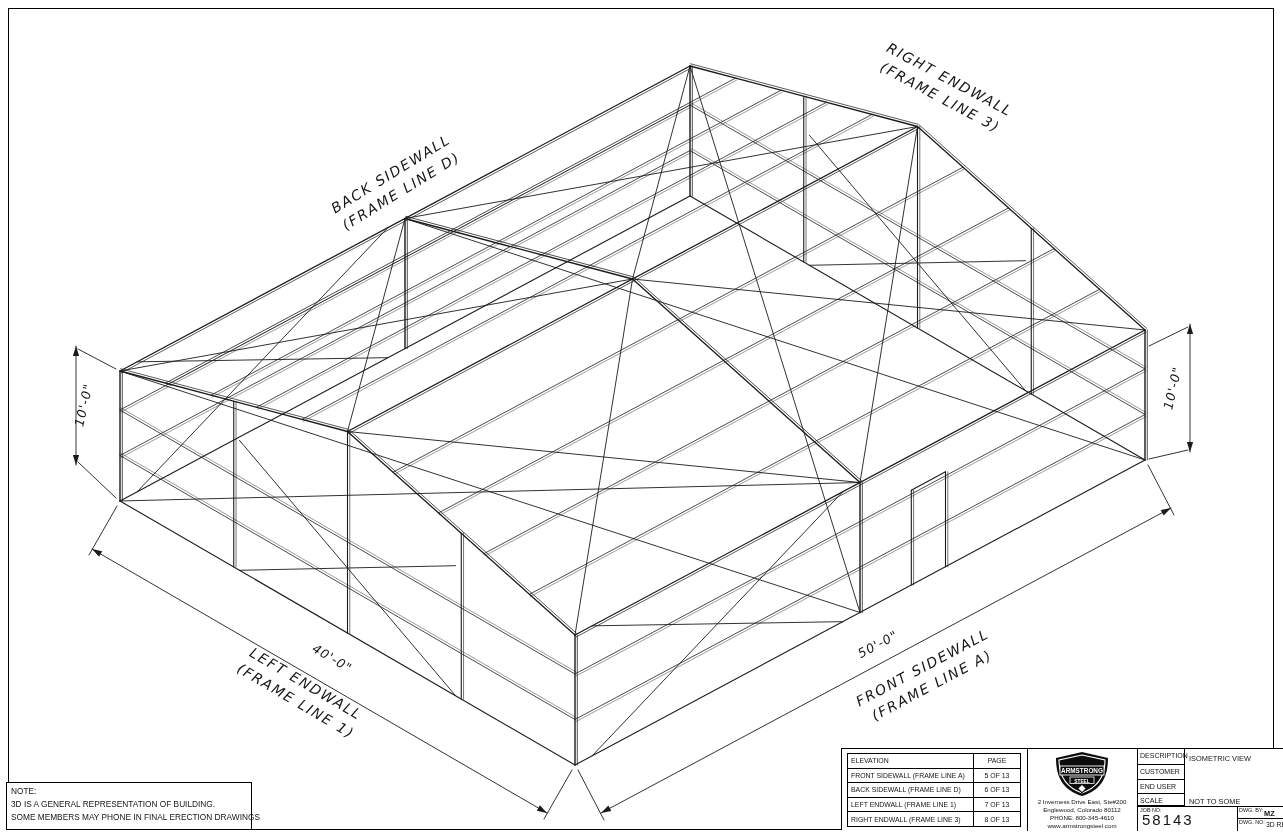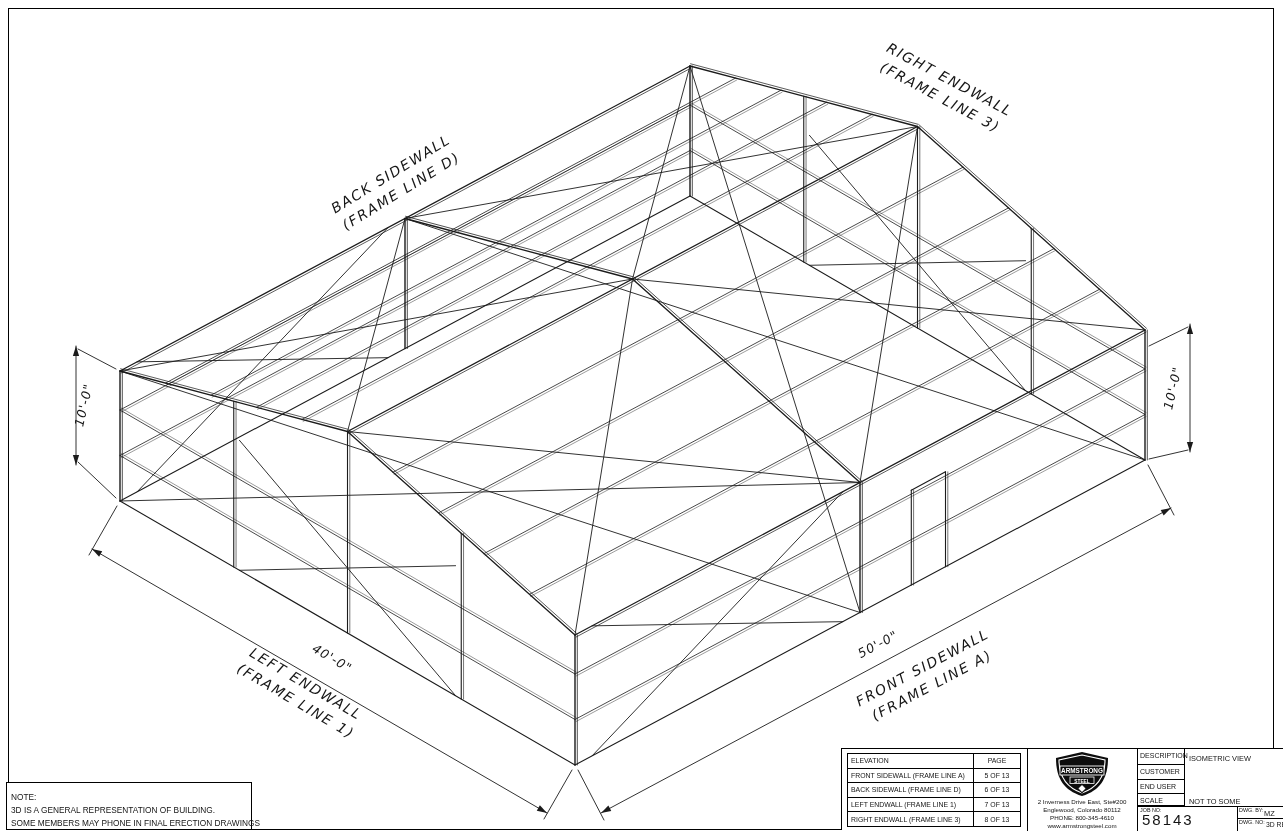--- a/index.html
+++ b/index.html
@@ -8,21 +8,21 @@
   .sheet-border{position:absolute;left:8px;top:8px;width:1266px;height:822px;
        border:1.6px solid #000;box-sizing:border-box;}
   #drawing{position:absolute;left:0;top:0;}
   #drawing line{stroke:#1b1b1b;stroke-linecap:round;}
   .lbl{font:italic 14px "DejaVu Sans",sans-serif;letter-spacing:1.8px;
        fill:#161616;text-anchor:middle;}
   .dim{font:italic 12.5px "DejaVu Sans",sans-serif;letter-spacing:1px;
        fill:#161616;text-anchor:middle;}
   
   .note{position:absolute;left:6px;top:782px;width:246px;height:48px;background:#fff;
-       border:1.4px solid #000;box-sizing:border-box;padding:8px 4px;
+       border:1.4px solid #000;box-sizing:border-box;padding:2px 4px;
        font-size:8.3px;line-height:1.55;white-space:nowrap;}
   
   .tb{position:absolute;left:793px;top:748px;width:482px;height:82px;background:#fff;
       border-top:1.4px solid #000;border-left:1.4px solid #000;box-sizing:border-box;
       font-size:7.2px;margin-left:48px;}
   .tb .vline{position:absolute;width:0;border-left:1px solid #000;}
   .tb .hline{position:absolute;height:0;border-top:1px solid #000;}
   .etable{position:absolute;left:5px;top:4px;width:174px;height:74px;
       border:1px solid #000;box-sizing:border-box;display:flex;flex-direction:column;}
   .etable .row{flex:1;display:flex;align-items:center;border-top:1px solid #000;
@@ -272,21 +272,21 @@
   <div class="hline" style="left:295px;top:57px;width:187px;"></div>
 
   <div class="vline" style="left:395px;top:57px;height:25px;"></div>
   <div class="vline" style="left:460px;top:57px;height:25px;"></div>
   <div class="hline" style="left:395px;top:69px;width:87px;"></div>
 
   <div class="tiny" style="left:298px;top:58px;">JOB NO:</div>
   <div class="jobno">58143</div>
 
   <div class="tiny" style="left:397px;top:58px;">DWG. BY:</div>
-  <div class="rs-val" style="left:422px;top:60px;">MZ</div>
+  <div class="rs-val" style="left:422px;top:60px;font-weight:bold;">MZ</div>
 
   <div class="tiny" style="left:397px;top:70px;">DWG. NO:</div>
   <div class="rs-val" style="left:424px;top:72px;font-size:6.8px;">3D REFERENCE</div>
 
   <div class="tiny" style="left:462px;top:58px;">DATE:</div>
   <div class="rs-val" style="left:466px;top:61px;">4/25/24</div>
 
   <div class="tiny" style="left:462px;top:70px;">ISSUE:</div>
   <div class="rs-val" style="left:470px;top:72px;">C</div>
 </div>

